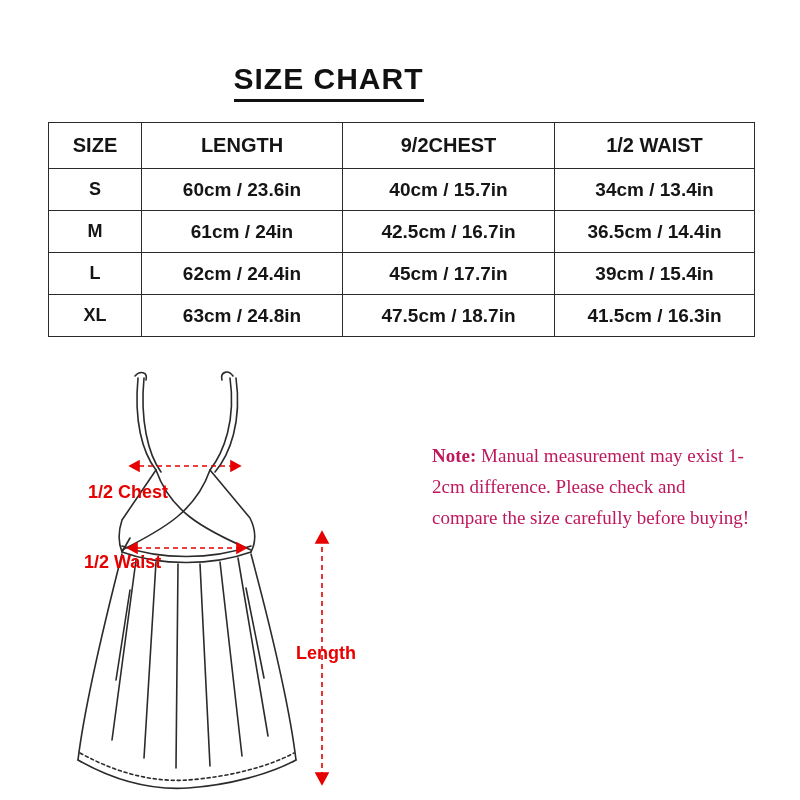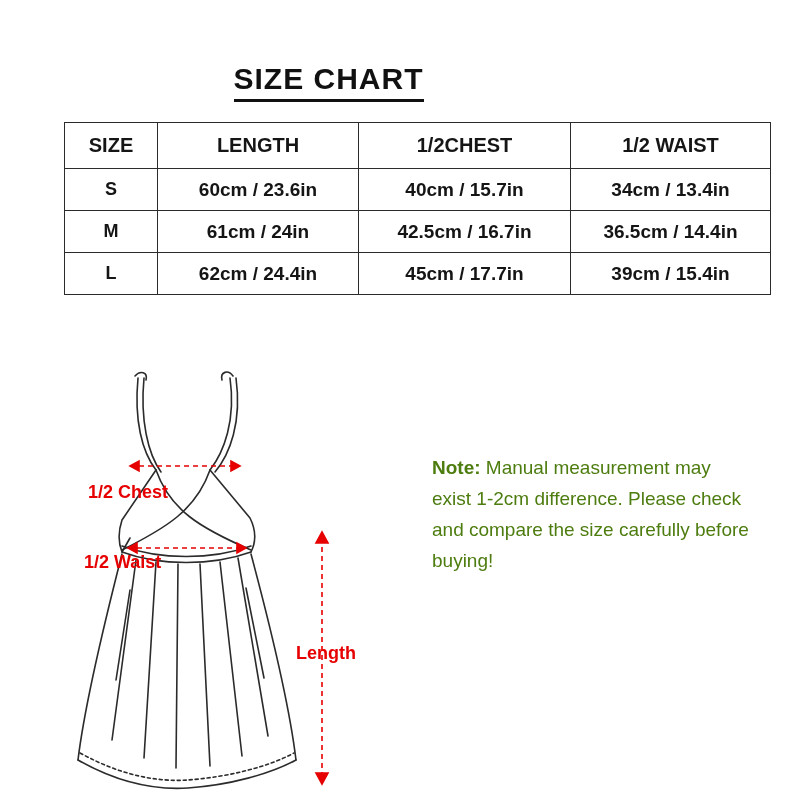--- a/index.html
+++ b/index.html
@@ -35,21 +35,21 @@
   }
   .title span {
     border-bottom: 3px solid #111111;
     padding-bottom: 4px;
   }
 
   
   .chart-wrap {
     position: absolute;
     top: 122px;
-    left: 64px;
+    left: 48px;
     width: 706px;
   }
   table.size-chart {
     border-collapse: collapse;
     width: 100%;
     table-layout: fixed;
   }
   table.size-chart th,
   table.size-chart td {
     border: 1px solid #2b2b2b;
@@ -72,25 +72,26 @@
   }
   col.c-size   { width: 93px; }
   col.c-length { width: 201px; }
   col.c-chest  { width: 212px; }
   col.c-waist  { width: 200px; }
 
   
   .note {
     position: absolute;
     left: 432px;
-    top: 452px;
+    top: 440px;
     width: 320px;
     font-size: 19px;
     line-height: 31px;
-    color: #4d7c0f;
+    color: #be185d;
+    font-family: Liberation Serif, serif;
   }
   .note b {
     font-weight: bold;
   }
 
   
   .illustration {
     position: absolute;
     left: 60px;
     top: 360px;
@@ -122,21 +123,21 @@
       <colgroup>
         <col class="c-size">
           <col class="c-length">
           <col class="c-chest">
           <col class="c-waist">
       </colgroup>
       <thead>
         <tr>
           <th>SIZE</th>
           <th>LENGTH</th>
-          <th>1/2CHEST</th>
+          <th>9/2CHEST</th>
           <th>1/2 WAIST</th>
         </tr>
       </thead>
       <tbody>
         <tr>
           <td class="size-col">S</td>
           <td>60cm / 23.6in</td>
           <td>40cm / 15.7in</td>
           <td>34cm / 13.4in</td>
         </tr>
@@ -144,20 +145,26 @@
           <td class="size-col">M</td>
           <td>61cm / 24in</td>
           <td>42.5cm / 16.7in</td>
           <td>36.5cm / 14.4in</td>
         </tr>
         <tr>
           <td class="size-col">L</td>
           <td>62cm / 24.4in</td>
           <td>45cm / 17.7in</td>
           <td>39cm / 15.4in</td>
+        </tr>
+        <tr>
+          <td class="size-col">XL</td>
+          <td>63cm / 24.8in</td>
+          <td>47.5cm / 18.7in</td>
+          <td>41.5cm / 16.3in</td>
         </tr>
       </tbody>
     </table>
   </div>
 
   <div class="note">
     <b>Note:</b><span> Manual measurement may exist 1-2cm difference. Please check and compare the size carefully before buying!</span>
   </div>
 
   <svg class="illustration" viewBox="0 0 320 430">

